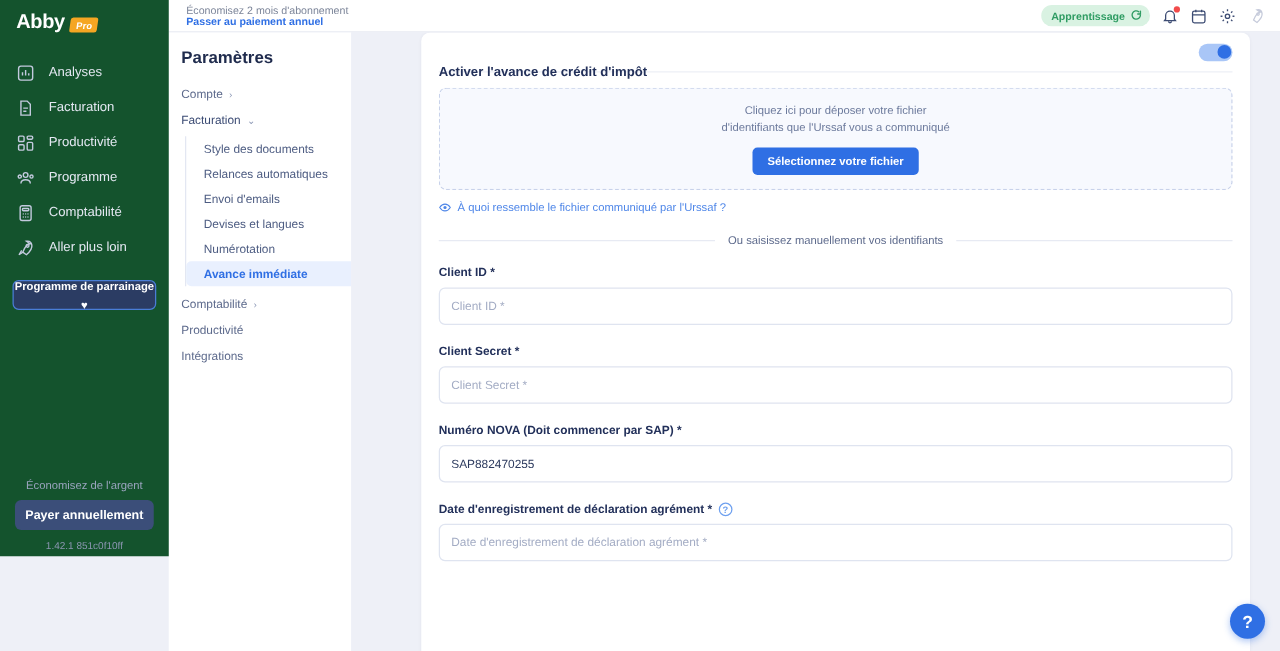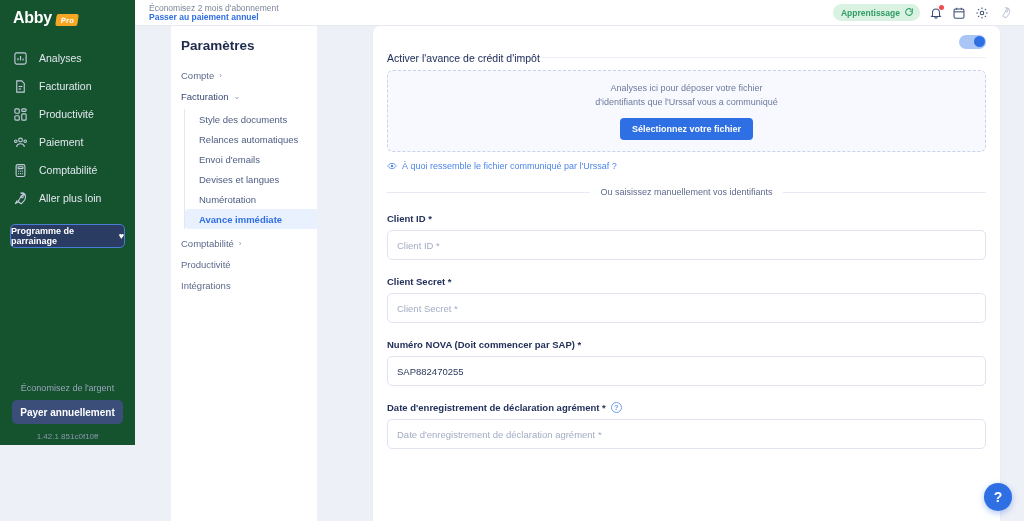--- a/index.html
+++ b/index.html
@@ -36,20 +36,21 @@
   .nav-ico { width: 15px; height: 15px; flex: 0 0 15px; color: #c3cade; display:block; }
   .nav-ico svg { display:block; width: 15px; height: 15px; }
   .nav-label { color: #e3e7f1; font-size: 10.5px; }
 
   .referral-wrap { padding: 12px 10px 0 10px; }
   .referral-btn {
     display: flex; align-items: center; justify-content: center; gap: 5px;
     height: 24px; border: 1px solid #4a7dd6; border-radius: 5px;
     background: #2b3c63; color: #ffffff; font-size: 9px; font-weight: bold;
     cursor: pointer;
+    flex-direction: column;
   }
   .heart { color: #ffffff; font-size: 9px; }
 
   .leftnav-foot { margin-top: auto; padding-bottom: 4px; }
   .save-money {
     text-align: center; color: #9aa4be; font-size: 9px; padding-bottom: 7px;
   }
   .pay-annual {
     margin: 0 12px; height: 24px; border-radius: 5px;
     background: #3b4e79; color: #ffffff; font-size: 10px; font-weight: bold;
@@ -75,21 +76,21 @@
     border-radius: 9px; padding: 2.5px 6px 2.5px 8px;
   }
   .topicon { width: 14px; height: 14px; color: #3d4c73; position: relative; cursor: pointer; }
   .topicon svg { display:block; width: 14px; height: 14px; }
   .dot {
     position: absolute; top: -1px; right: -1px; width: 5px; height: 5px;
     border-radius: 50%; background: #f24b4b;
   }
   .topicon.faded { color: #c6cbdb; cursor: default; }
 
-  .below { flex: 1; display: flex; min-height: 0; padding-left: 36px; }
+  .below { flex: 1; display: flex; min-height: 0; }
 
   
   .settings-nav {
     width: 146px; flex: 0 0 146px; background: #ffffff;
     padding: 12px 0 0 10px; overflow: hidden;
   }
   .settings-title { color: #1f2b4d; font-size: 13.5px; font-weight: bold; padding-bottom: 12px; }
   .snav-row {
     display: flex; align-items: center; gap: 5px;
     color: #5d6a8c; font-size: 9.5px; height: 21px; cursor: pointer;
@@ -115,21 +116,21 @@
   .card {
     background: #ffffff; border-radius: 7px;
     margin-top: 0; height: 505px; padding: 0 14px;
     box-shadow: 0 1px 3px rgba(30,40,80,.05);
     position: relative; top: 0;
   }
   .card-head {
     display: flex; align-items: center; justify-content: space-between;
     height: 32px; border-bottom: 1px solid #edeff6;
   }
-  .card-head-title { color: #22305a; font-size: 10.5px; font-weight: normal; margin-top: 32px; }
+  .card-head-title { color: #22305a; font-size: 10.5px; font-weight: bold; margin-top: 32px; }
   .toggle {
     width: 27px; height: 14px; border-radius: 7px; background: #a9c6f7;
     position: relative; cursor: pointer;
   }
   .toggle .knob {
     position: absolute; top: 1.5px; right: 1.5px; width: 11px; height: 11px;
     border-radius: 50%; background: #2f6fe4;
   }
 
   .dropzone {
@@ -239,21 +240,21 @@
 
       <div class="nav-item">
         <span class="nav-ico">
           <svg viewBox="0 0 24 24" fill="none" stroke="currentColor" stroke-width="1.8">
             <circle cx="12" cy="8" r="3"></circle>
               <path d="M6 19c0-3.3 2.7-5 6-5s6 1.7 6 5"></path>
             <circle cx="4.5" cy="10" r="2"></circle>
               <circle cx="19.5" cy="10" r="2"></circle>
           </svg>
         </span>
-        <span class="nav-label">Paiement</span>
+        <span class="nav-label">Programme</span>
       </div>
 
       <div class="nav-item">
         <span class="nav-ico">
           <svg viewBox="0 0 24 24" fill="none" stroke="currentColor" stroke-width="1.8">
             <rect x="5" y="2.5" width="14" height="19" rx="2.5"></rect>
             <rect x="8" y="6" width="8" height="3" rx="1"></rect>
             <circle cx="9" cy="13" r=".9" fill="currentColor" stroke="none"></circle>
             <circle cx="12" cy="13" r=".9" fill="currentColor" stroke="none"></circle>
             <circle cx="15" cy="13" r=".9" fill="currentColor" stroke="none"></circle>
@@ -395,21 +396,21 @@
         <section class="card">
 
           <div class="card-head">
             <span class="card-head-title">Activer l'avance de crédit d'impôt</span>
             <div class="toggle">
               <span class="knob"></span>
             </div>
           </div>
 
           <div class="dropzone">
-            <div class="dz-line">Analyses ici pour déposer votre fichier</div>
+            <div class="dz-line">Cliquez ici pour déposer votre fichier</div>
             <div class="dz-line">d'identifiants que l'Urssaf vous a communiqué</div>
             <button class="dz-btn">Sélectionnez votre fichier</button>
           </div>
 
           <div class="helplink">
             <span>
               <svg viewBox="0 0 24 24" fill="none" stroke="currentColor" stroke-width="2">
                 <path d="M1.8 12S5.8 5.5 12 5.5 22.2 12 22.2 12 18.2 18.5 12 18.5 1.8 12 1.8 12z"></path>
                 <circle cx="12" cy="12" r="3" fill="currentColor" stroke="none"></circle>
               </svg>

